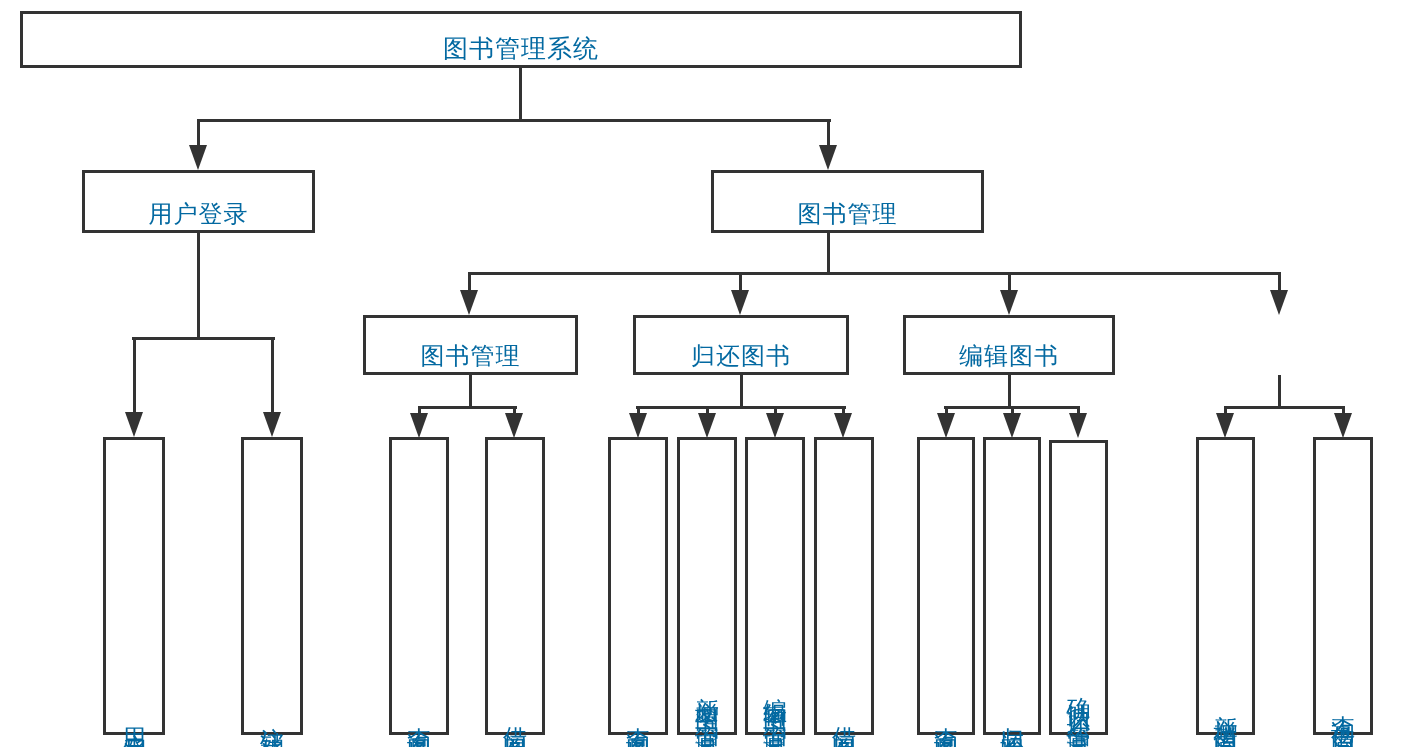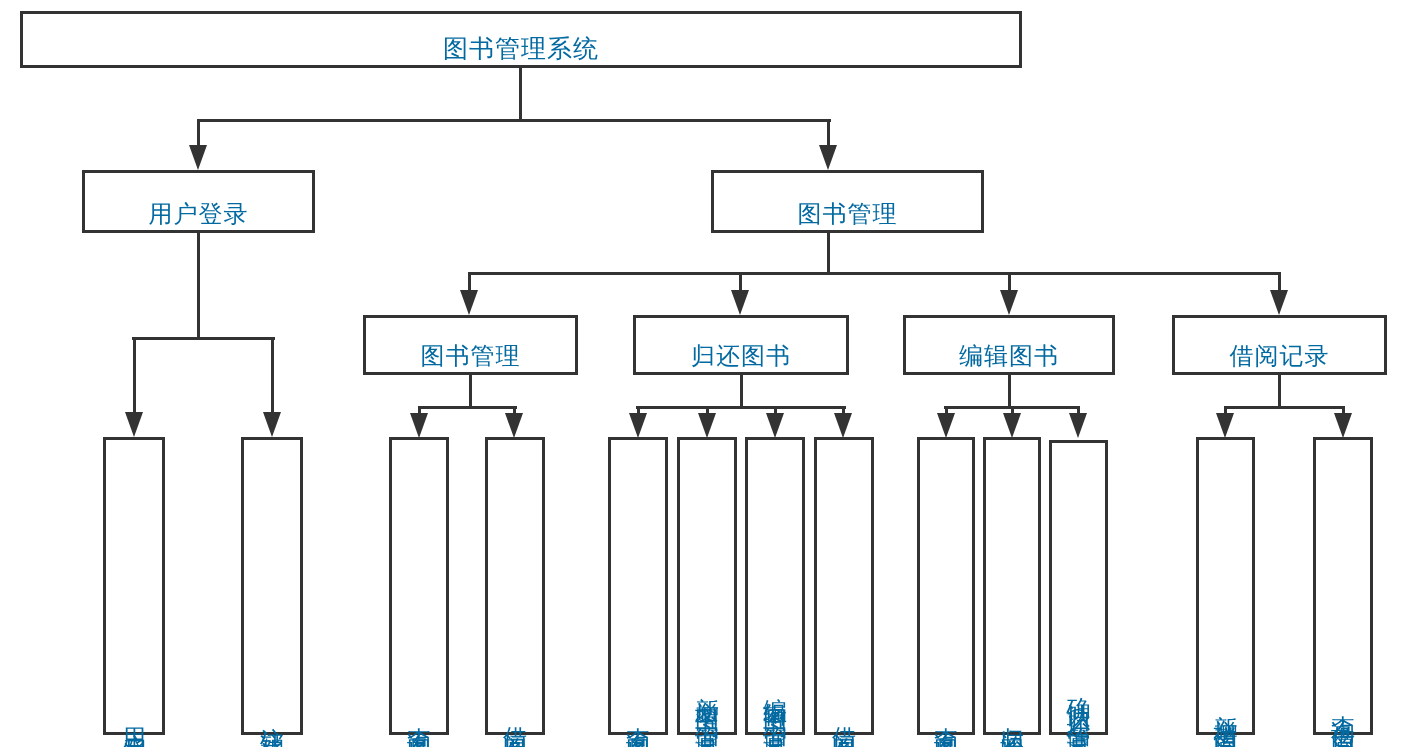--- a/index.html
+++ b/index.html
@@ -111,23 +111,20 @@
 
   <div class="box" style="left:363px; top:315px; width:215px; height:60px;">
     <span class="hlabel">图书管理</span>
   </div>
   <div class="box" style="left:633px; top:315px; width:216px; height:60px;">
     <span class="hlabel">归还图书</span>
   </div>
   <div class="box" style="left:903px; top:315px; width:212px; height:60px;">
     <span class="hlabel">编辑图书</span>
   </div>
-  <div class="box" style="left:1172px; top:315px; width:215px; height:60px;">
-    <span class="hlabel">借阅记录</span>
-  </div>
 
   <div class="vline" style="left:469px; top:375px; height:31px;"></div>
   <div class="hline" style="left:418px; top:406px; width:99px;"></div>
   <div class="vline" style="left:418px; top:409px; height:6px;"></div>
   <div class="arrowhead" style="left:410px; top:413px;"></div>
   <div class="vline" style="left:513px; top:409px; height:6px;"></div>
   <div class="arrowhead" style="left:505px; top:413px;"></div>
 
   <div class="box leaf" style="left:389px; top:437px; width:60px; height:298px;">
     <span class="vlabel">查询图书</span>

